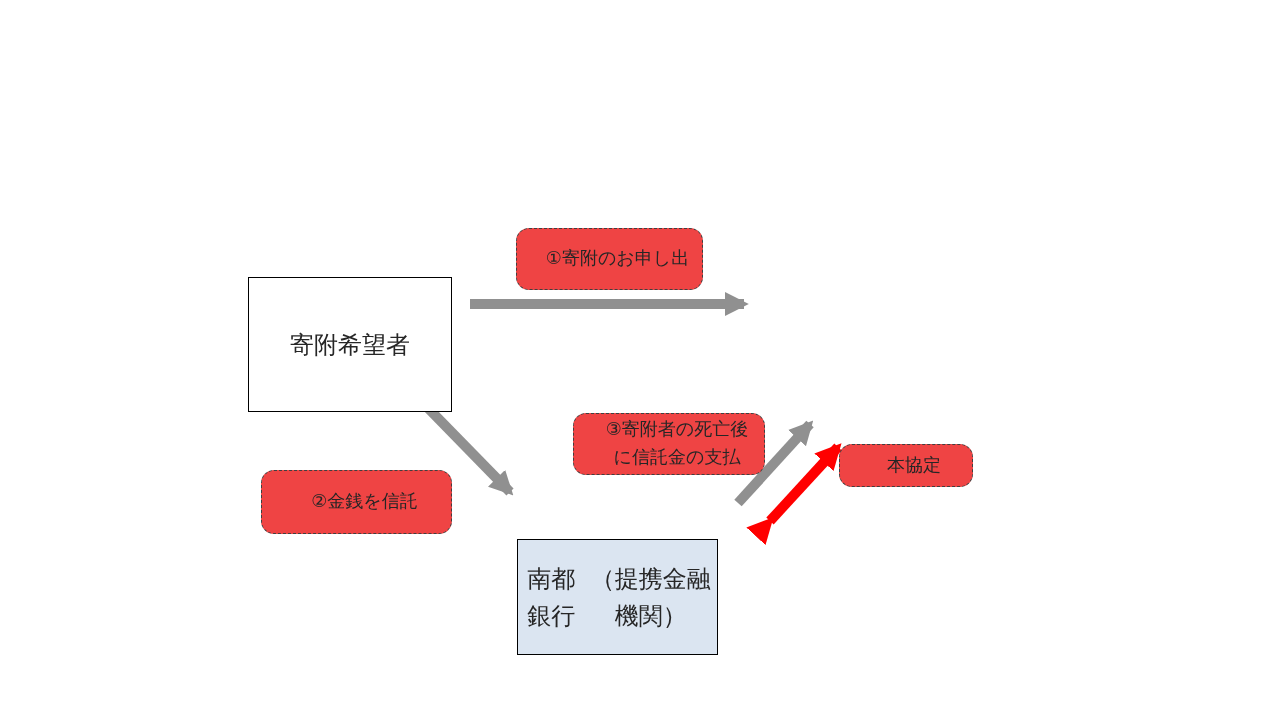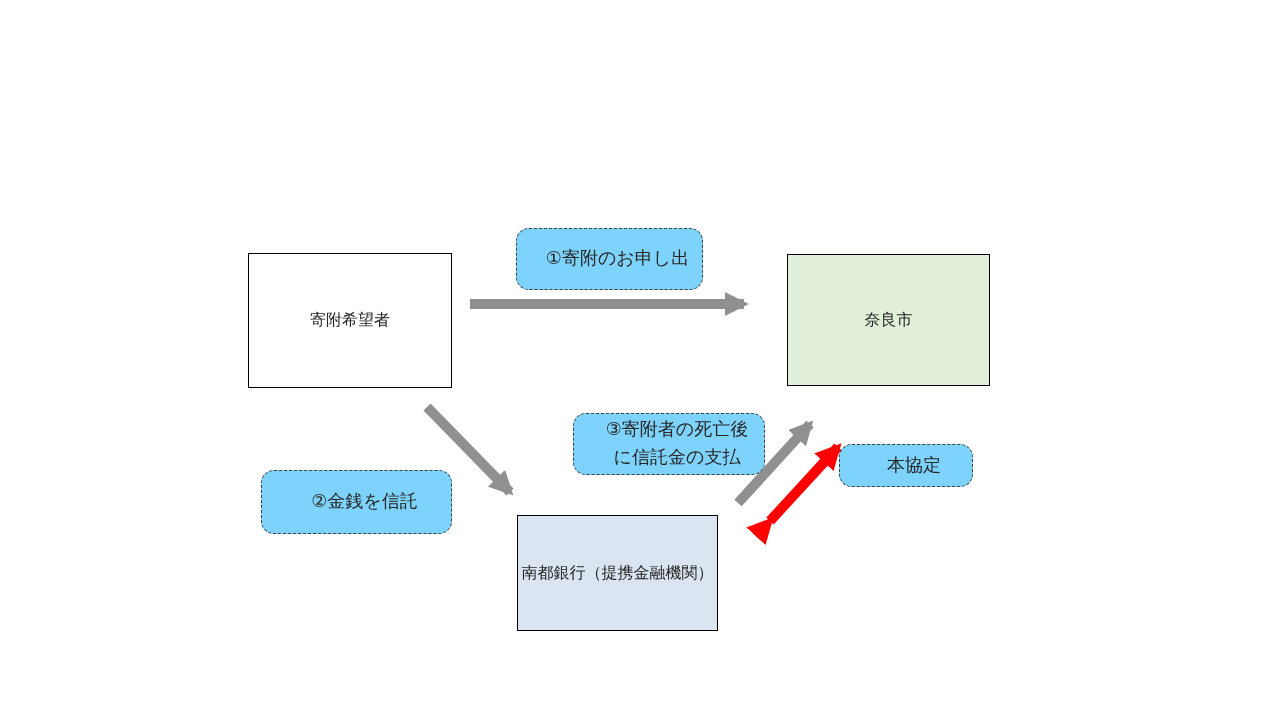--- a/index.html
+++ b/index.html
@@ -12,39 +12,40 @@
     font-family: "Liberation Sans", "DejaVu Sans", sans-serif;
     color: #262626;
   }
   .node {
     position: absolute;
     border: 1.5px solid #000000;
     display: flex;
     align-items: center;
     justify-content: center;
     text-align: center;
-    font-size: 16px;
+    font-size: 24px;
     line-height: 1.55;
     box-sizing: border-box;
+    margin-top: 24px;
   }
   .node-donor { left: 248px; top: 253px; width: 204px; height: 135px; background: #ffffff; }
   .node-nara  { left: 787px; top: 254px; width: 203px; height: 132px; background: #e2efda; }
   .node-bank  { left: 517px; top: 515px; width: 201px; height: 116px; background: #dbe5f1; }
   .flow-label {
     position: absolute;
     border: 1.5px dashed #404040;
     border-radius: 13px;
     display: flex;
     flex-direction: column;
     align-items: center;
     justify-content: center;
     text-align: center;
     font-size: 18px;
     line-height: 1.55;
-    background: #7dd3fc;
+    background: #ef4444;
     box-sizing: border-box;
     padding-left: 16px;
   }
   .label-step1 { left: 516px; top: 228px; width: 187px; height: 62px; }
   .label-step2 { left: 261px; top: 470px; width: 191px; height: 64px; justify-content: center; }
   .label-step3 { left: 573px; top: 413px; width: 192px; height: 62px; }
   .label-agreement { left: 839px; top: 444px; width: 134px; height: 43px; font-family: Liberation Serif, serif; }
   .arrow-layer {
     position: absolute;
     left: 0; top: 0;
@@ -73,23 +74,20 @@
 
     <line x1="738" y1="503" x2="810" y2="424" stroke="#909090" stroke-width="10" marker-end="url(#ah-gray)"></line>
 
     <line x1="770" y1="521" x2="838" y2="447" stroke="#ff0000" stroke-width="10" marker-start="url(#ah-red)" marker-end="url(#ah-red)"></line>
   </svg>
 
   <div class="node node-donor">
     <span>寄附希望者</span>
   </div>
 
-  <div class="node node-nara">
-    <span>奈良市</span>
-  </div>
 
   <div class="node node-bank">
     <span>南都銀行</span>
     <span>（提携金融機関）</span>
   </div>
 
   <div class="flow-label label-step1">
     <span>①寄附のお申し出</span>
   </div>
 

